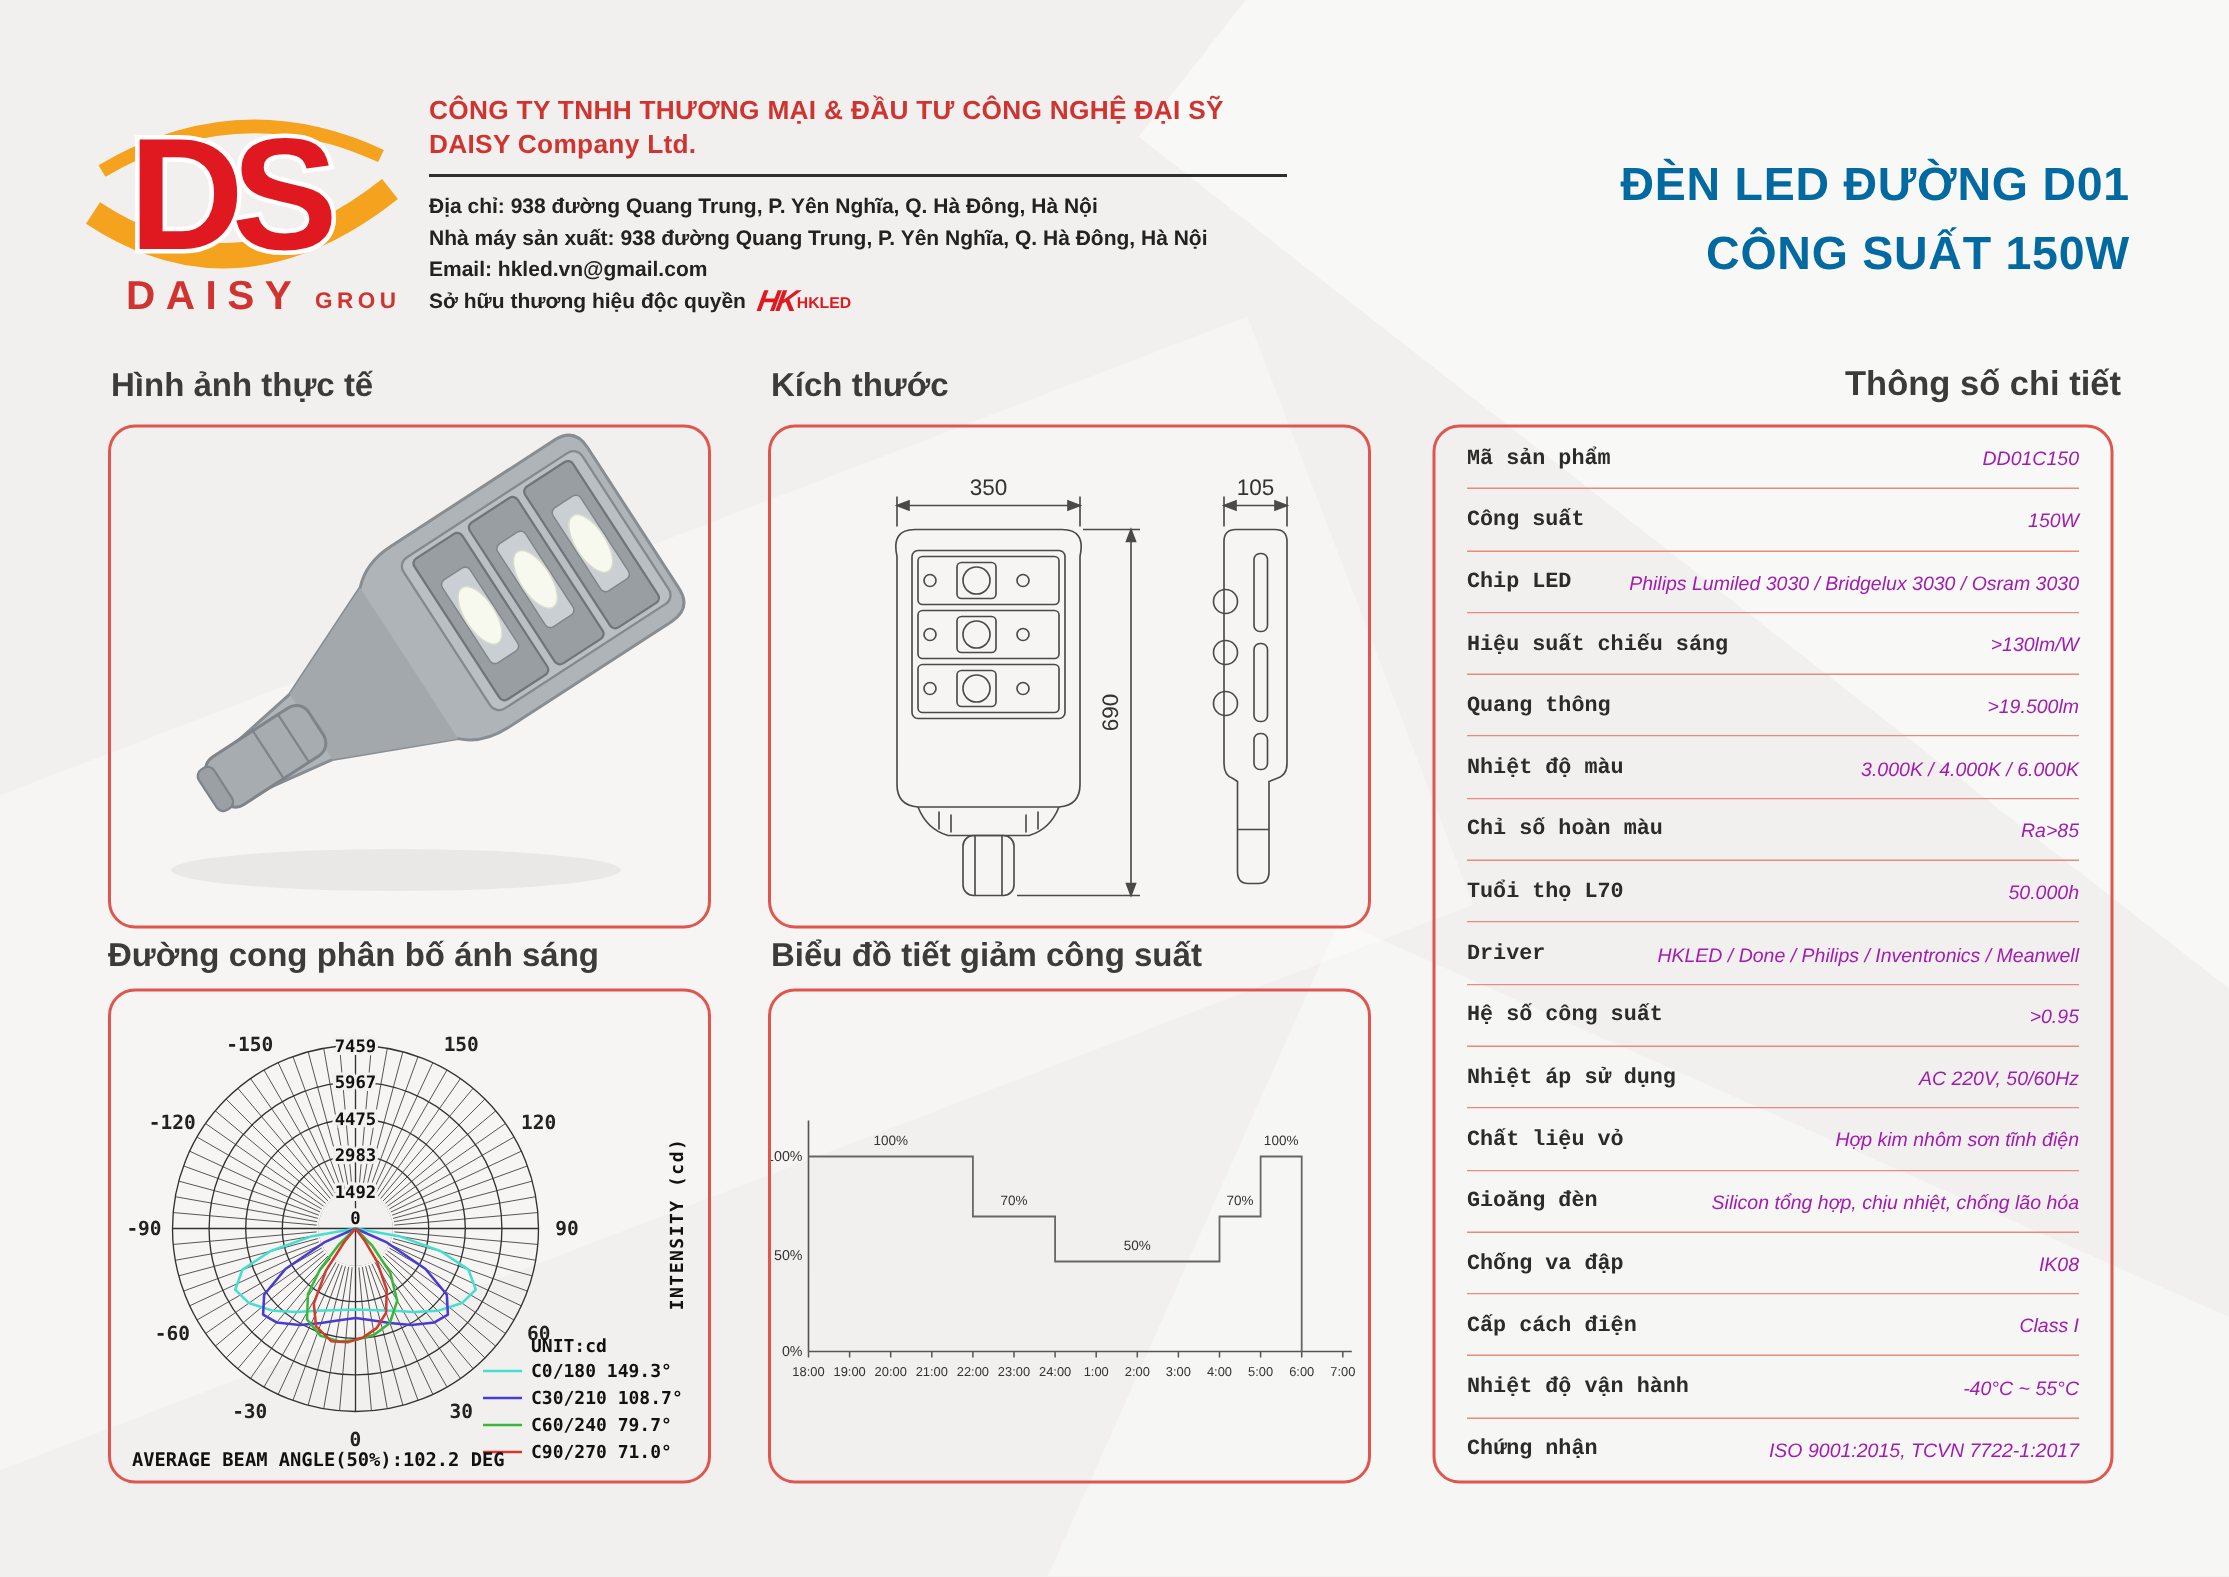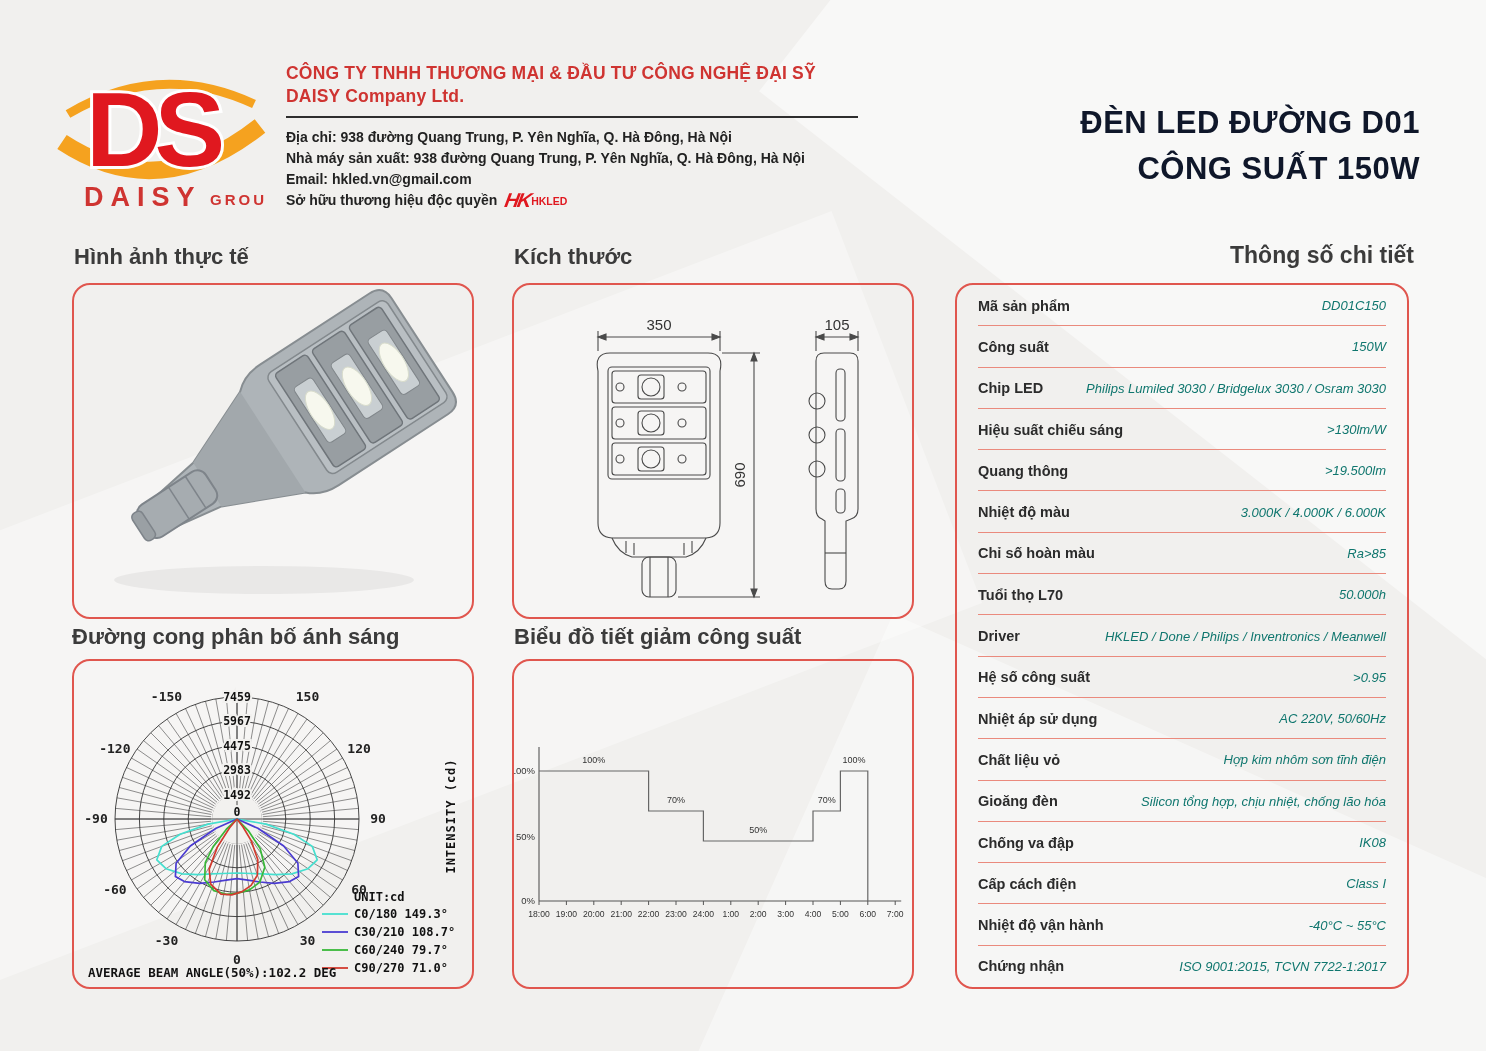--- a/index.html
+++ b/index.html
@@ -12,43 +12,43 @@
   .layer{position:absolute;inset:0;z-index:1;}
 
   
   .logo{position:absolute;left:56px;top:54px;width:212px;height:160px;}
   .company{position:absolute;left:286px;top:62px;width:585px;}
   .company .name{color:#cf3431;font-weight:700;font-size:17.5px;line-height:23px;letter-spacing:.2px;}
   .company .divider{width:572px;height:2px;background:#2e2e2e;margin:8px 0 9px 0;}
   .company .info{color:#222;font-weight:700;font-size:14px;line-height:21px;}
   .hk-mark{color:#e0181f;font-weight:700;font-style:italic;font-size:20px;display:inline-block;transform:skewX(-10deg);letter-spacing:-2px;margin-left:8px;vertical-align:-2px;}
   .hk-text{color:#e0181f;font-weight:700;font-size:10.5px;margin-left:1px;}
-  .title{position:absolute;right:66px;top:100px;text-align:right;color:#0f172a;font-weight:700;font-size:31px;line-height:46px;letter-spacing:.5px;}
+  .title{position:absolute;right:66px;top:100px;text-align:right;color:#0369a1;font-weight:700;font-size:31px;line-height:46px;letter-spacing:.5px;}
 
   
   .h{position:absolute;color:#3b3b3b;font-weight:700;font-size:22px;z-index:2;}
   .h-photo{left:74px;top:244px;}
   .h-dims{left:514px;top:244px;}
   .h-specs{right:72px;top:242px;font-size:23px;}
   .h-polar{left:72px;top:624px;}
   .h-power{left:514px;top:624px;}
 
   
   .panel{position:absolute;border:2px solid #e0564e;border-radius:18px;background:transparent;z-index:2;}
   .p-photo{left:72px;top:283px;width:398px;height:332px;}
   .p-dims{left:512px;top:283px;width:398px;height:332px;}
   .p-specs{left:955px;top:283px;width:450px;height:702px;display:flex;flex-direction:column;}
   .p-polar{left:72px;top:659px;width:398px;height:326px;}
   .p-power{left:512px;top:659px;width:398px;height:326px;}
 
   
   .spec-row{flex:1;display:flex;align-items:center;justify-content:space-between;gap:8px;padding:0 21px;position:relative;overflow:hidden;}
   .spec-row:not(:last-child)::after{content:"";position:absolute;left:21px;right:21px;bottom:0;height:1px;background:#ea8a7d;}
-  .spec-label{font-weight:700;font-size:14.5px;color:#2b2b2b;white-space:nowrap;}
-  .spec-value{font-style:italic;font-size:13px;color:#0f766e;white-space:nowrap;text-align:right;}
+  .spec-label{font-weight:700;font-size:14.5px;color:#2b2b2b;white-space:nowrap;font-family:Liberation Mono, monospace;}
+  .spec-value{font-style:italic;font-size:13px;color:#a21caf;white-space:nowrap;text-align:right;}
 
   svg text{font-family:"Liberation Sans","DejaVu Sans",sans-serif;}
 </style>
 </head>
 <body>
 
 <div id="page">
   <div class="deco deco1"></div>
   <div class="deco deco2"></div>
   <div class="deco deco3"></div>

